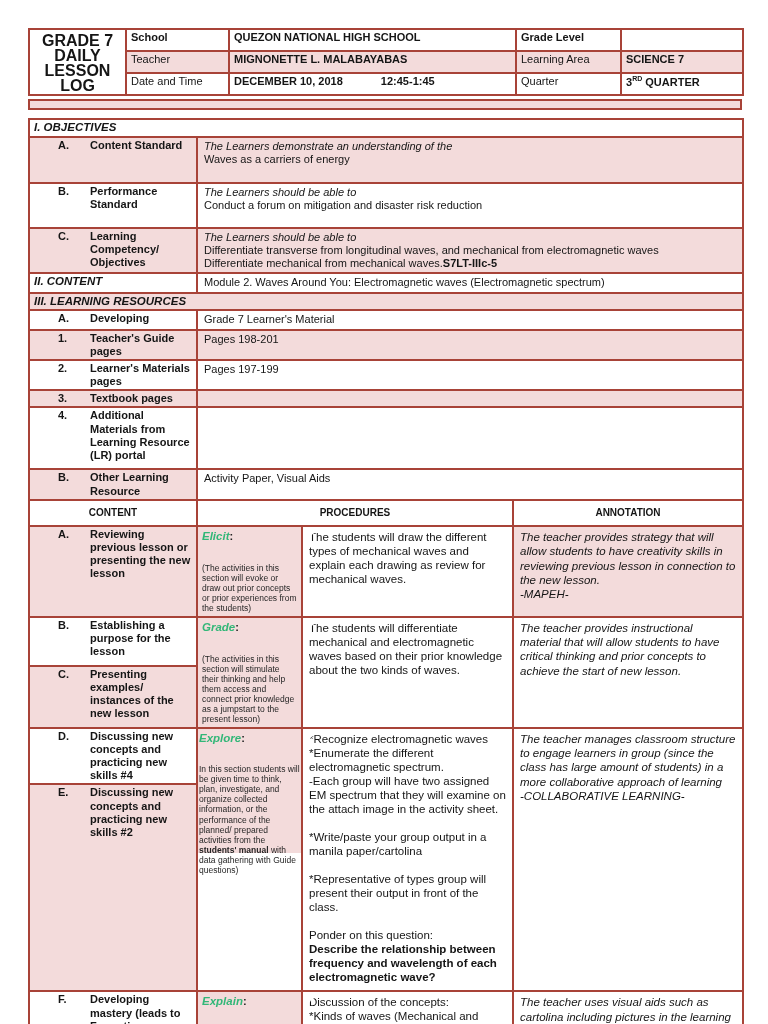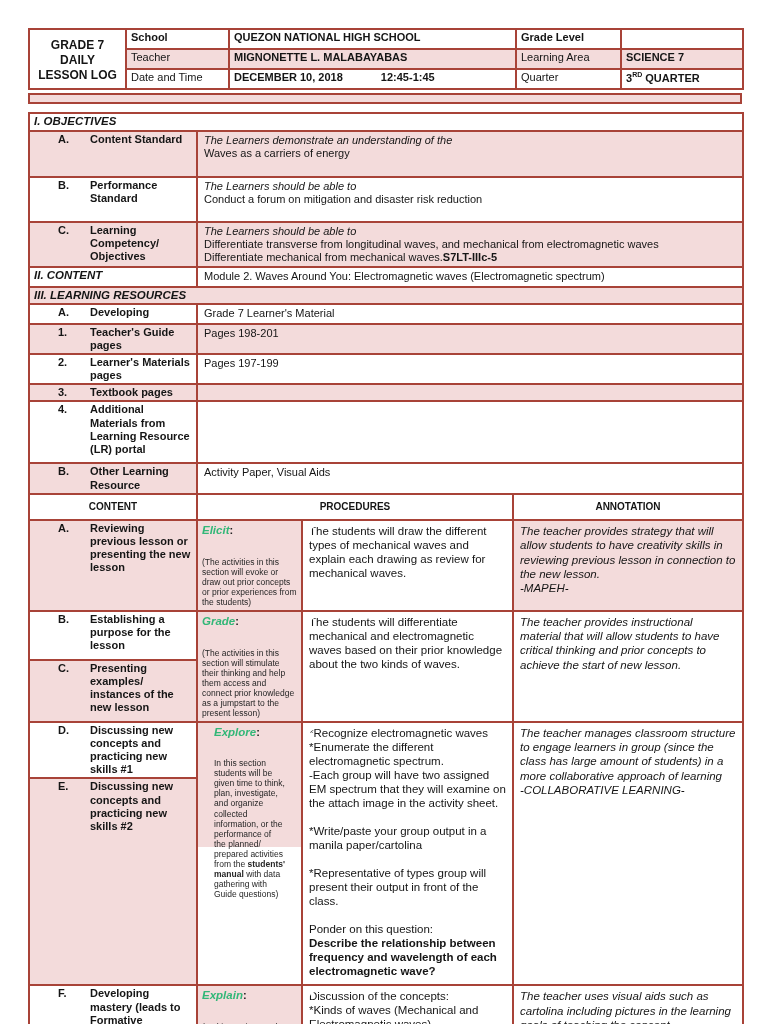--- a/index.html
+++ b/index.html
@@ -17,21 +17,21 @@
   table{border-collapse:collapse;table-layout:fixed;width:714px;}
   td{
     border:2px solid var(--red);vertical-align:top;
     padding:1px 4px;font-size:11px;line-height:1.2;overflow:hidden;
   }
   .pink{background:var(--pink);}
   .b{font-weight:bold;}
   
   .hdr td{height:16px;}
   .logo{
-    text-align:center;font-weight:bold;font-size:12px;line-height:15px;
+    text-align:center;font-weight:bold;font-size:16px;line-height:15px;
     padding-top:3px;vertical-align:middle;
   }
   .val{font-weight:bold;}
   sup.ord{font-size:7px;vertical-align:super;font-weight:bold;}
   .timegap{margin-left:38px;}
   
   .strip{
     width:714px;height:11px;box-sizing:border-box;margin-top:3px;
     background:var(--pink);border:2px solid var(--red);
   }
@@ -47,21 +47,21 @@
   .proc-head{text-align:center;font-weight:bold;vertical-align:middle;font-size:10px;}
   .stagecell{padding:3px 4px;}
   .stage-name{color:var(--green);font-weight:bold;font-style:italic;font-size:11.5px;}
   .stage-colon{color:#222;font-weight:bold;}
   .stage-note{font-size:8.5px;line-height:1.18;color:#262626;margin-top:19px;}
   .proc{font-size:11.5px;line-height:1.22;padding:3px 6px;border-radius:27px;}
   .proc .para{margin:0 0 0 0;}
   .proc .sp{margin-top:14px;}
   .ann{font-style:italic;font-size:11.5px;line-height:1.25;padding:3px 6px;}
   .nopad{padding:0;}
-  .pinkpart{background:var(--pink);box-sizing:border-box;padding:3px 16px;height:124px;}
+  .pinkpart{background:var(--pink);box-sizing:border-box;padding:3px 1px;height:124px;}
 </style>
 </head>
 <body>
 
 <div class="page">
 
   <table class="hdr">
     <colgroup>
         <col style="width:97px">
         <col style="width:103px">
@@ -276,21 +276,21 @@
               <span class="pfx">C.</span>
               <span class="ltxt">Presenting examples/ instances of the new lesson</span>
             </div>
       </td>
     </tr>
 
     <tr style="height:53px">
       <td>
         <div class="lbl">
               <span class="pfx">D.</span>
-              <span class="ltxt">Discussing new concepts and practicing new skills #1</span>
+              <span class="ltxt">Discussing new concepts and practicing new skills #4</span>
             </div>
       </td>
       <td class="nopad" rowspan="2">
         <div class="pinkpart">
           <div><span class="stage-name">Explore</span><span class="stage-colon">:</span></div>
           <div class="stage-note"><span>In this section students will be given time to think, plan, investigate, and organize collected information, or the performance of the planned/ prepared activities from the </span><span class="b">students' manual</span><span> with data gathering with Guide questions)</span></div>
         </div>
       </td>
       <td class="proc" rowspan="2">
         <div class="para">*Recognize electromagnetic waves</div>

